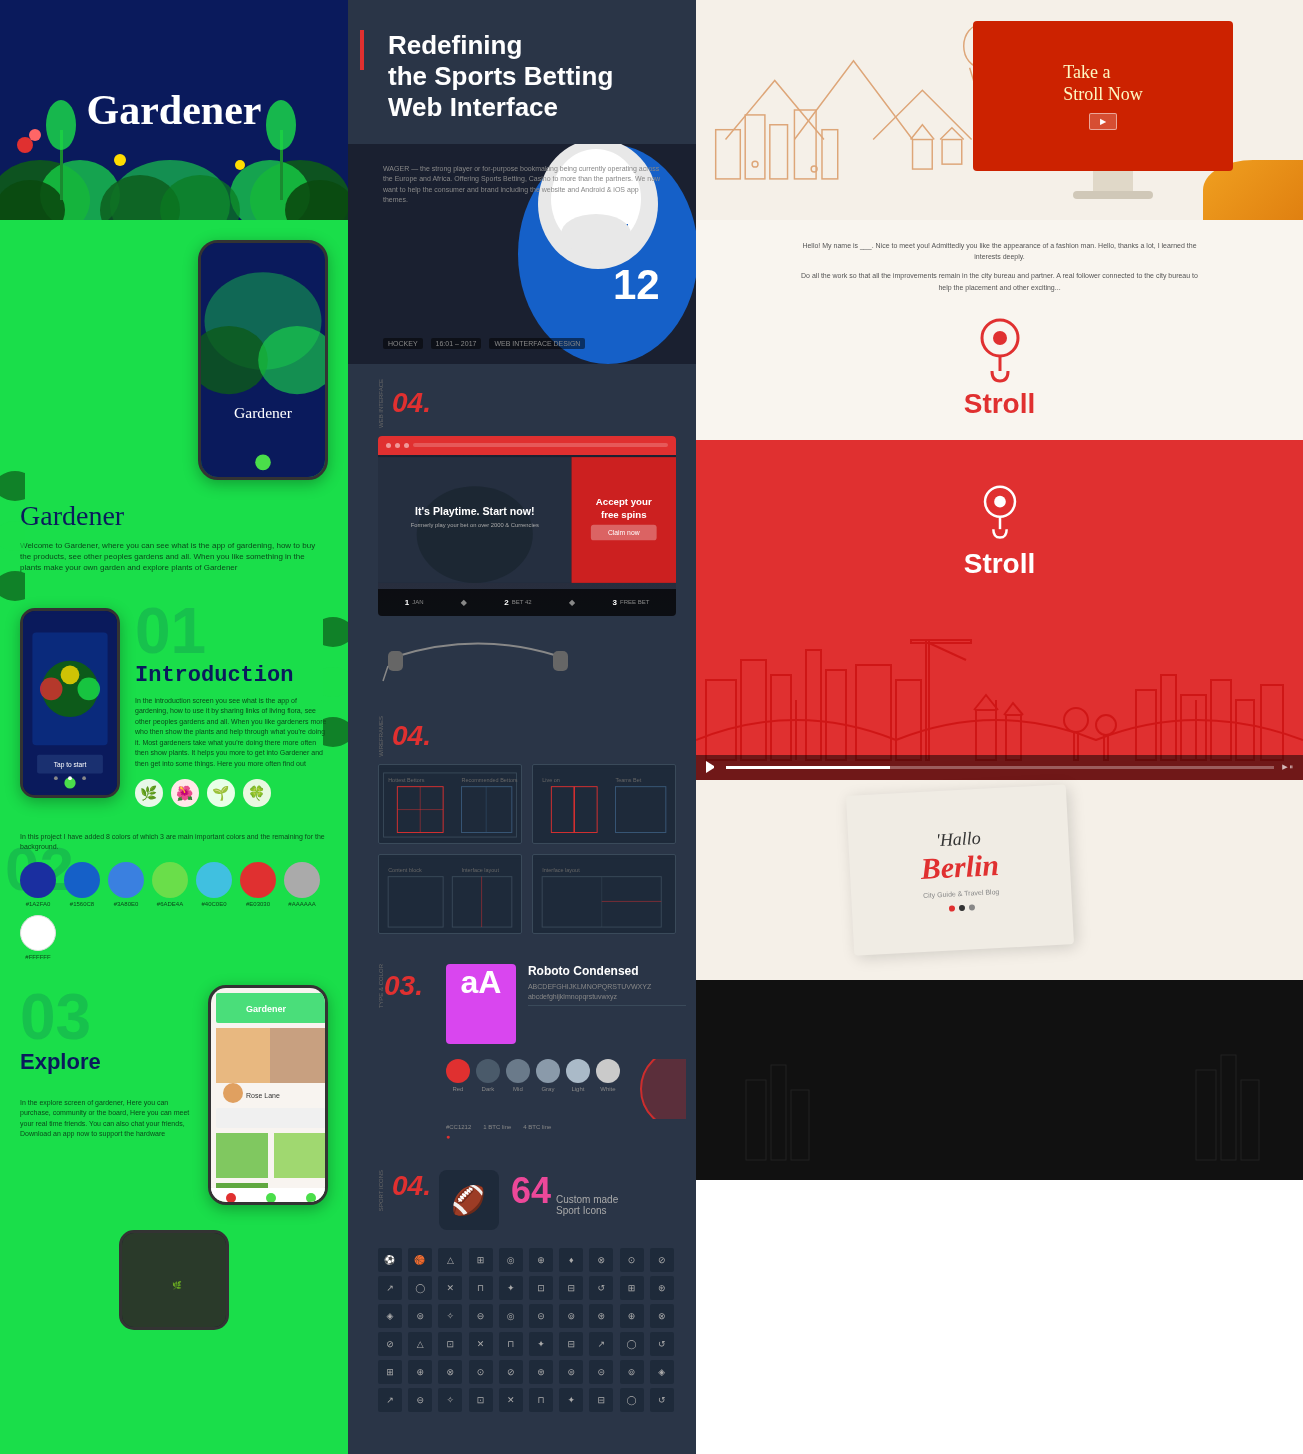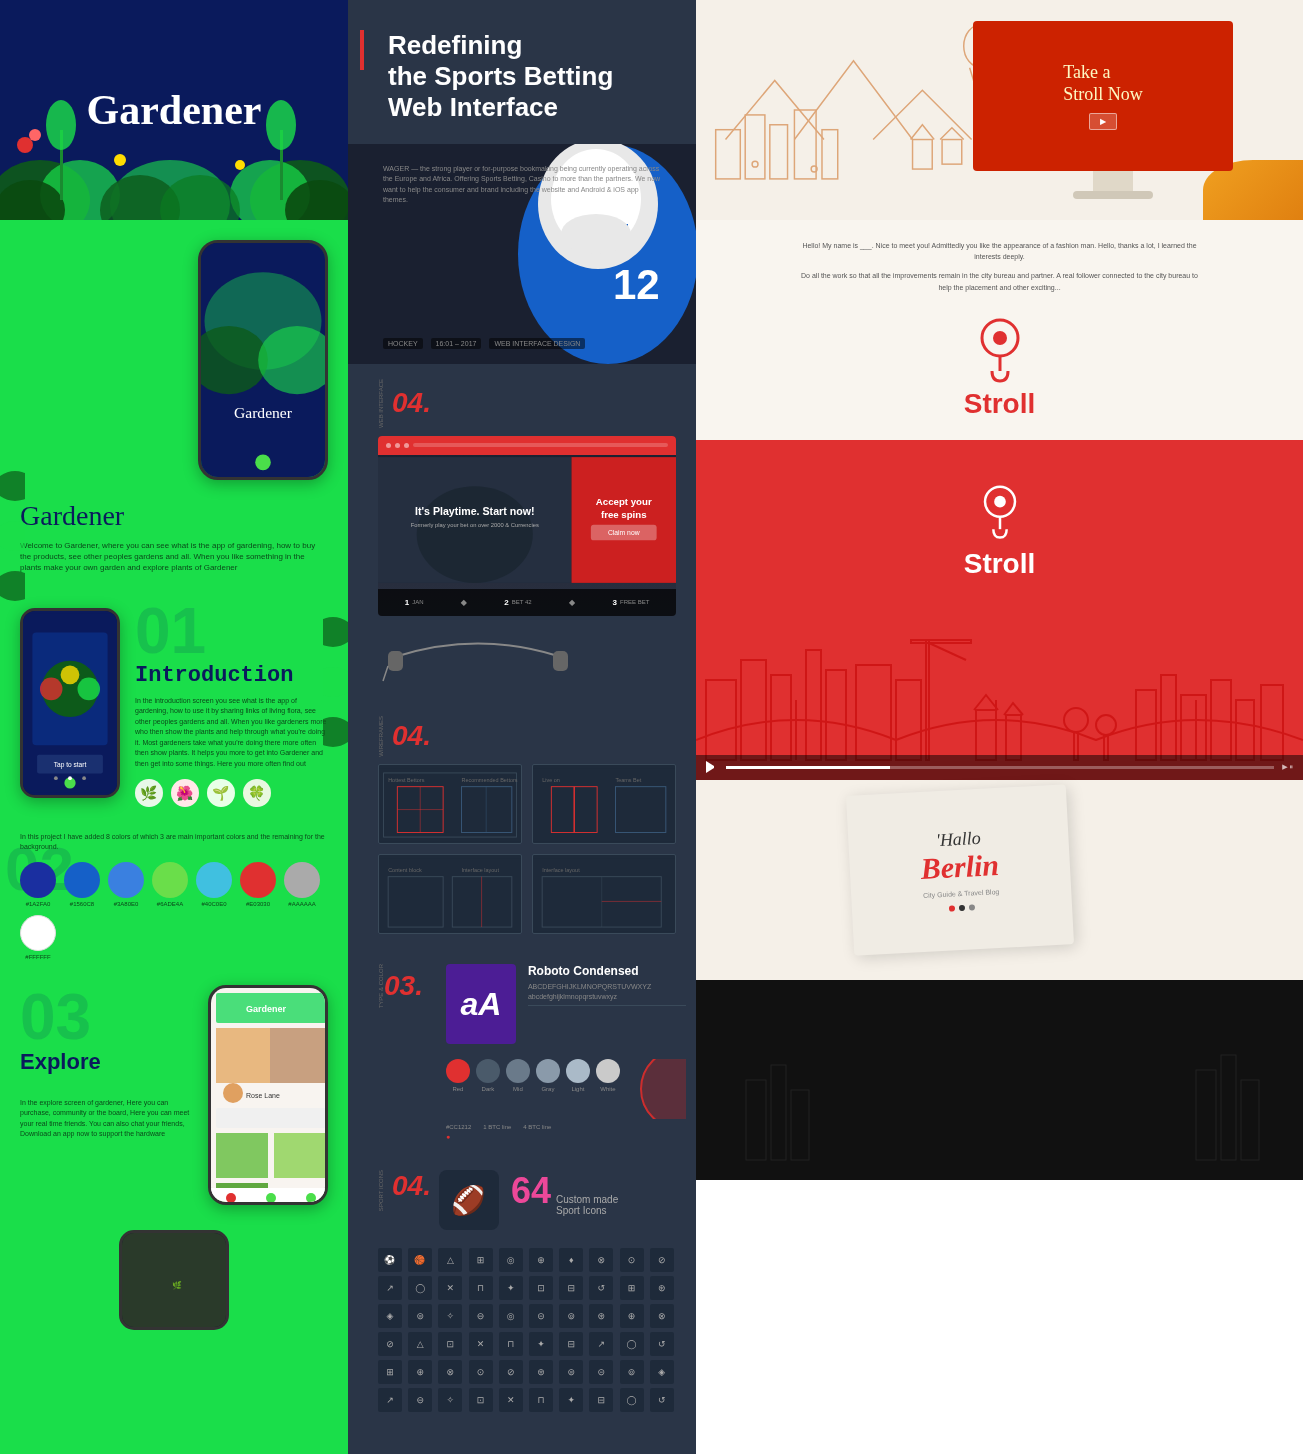--- a/index.html
+++ b/index.html
@@ -360,29 +360,28 @@
 
     .typography-section {
       padding: 15px 20px 15px 30px;
       position: relative;
       display: flex;
       gap: 15px;
       align-items: flex-start;
     }
 
     .font-sample-box {
-      background: #4c1d95;
+      background: #d946ef;
       width: 70px;
       height: 80px;
       display: flex;
-      align-items: center;
+      align-items: flex-start;
       justify-content: center;
       border-radius: 4px;
       flex-shrink: 0;
-      font-style: italic;
     }
 
     .font-aA {
       font-size: 32px;
       color: white;
       font-weight: bold;
     }
 
     .font-info {
       flex: 1;

